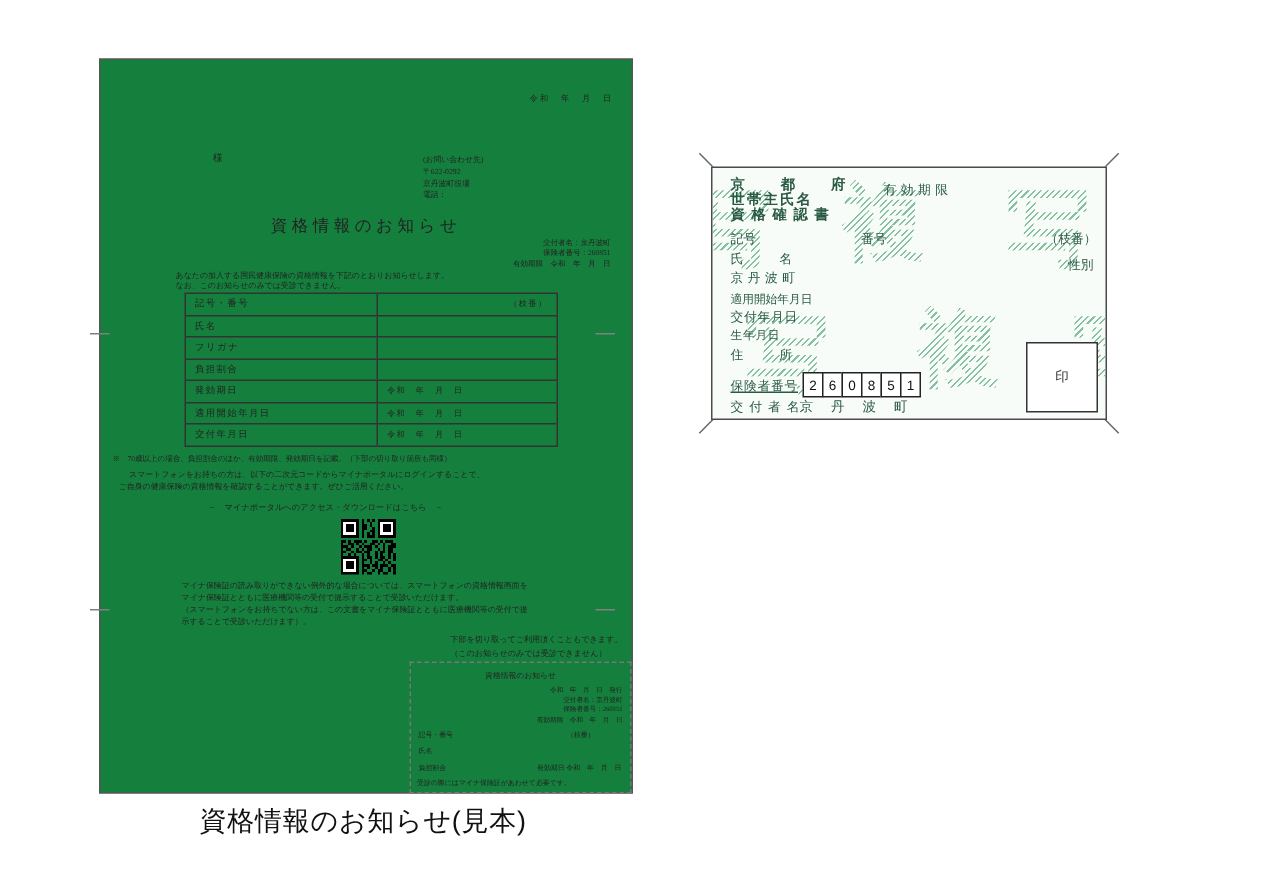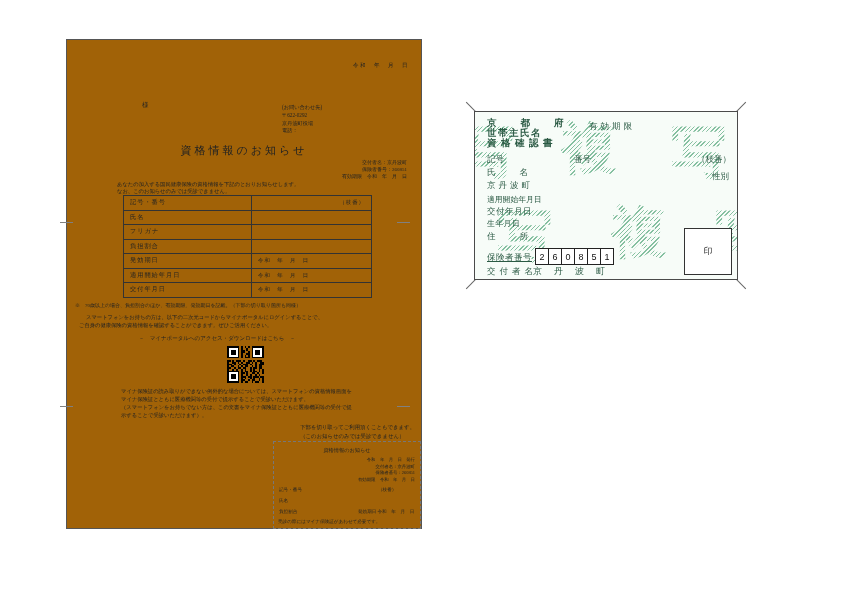--- a/index.html
+++ b/index.html
@@ -1,20 +1,20 @@
 <!DOCTYPE html>
 <html><head>
 <meta charset="utf-8">
 <style>
   html,body{margin:0;padding:0;background:#fff;}
   .screen{position:relative;width:842px;height:596px;background:#ffffff;overflow:hidden;
           font-family:"Liberation Sans",sans-serif;color:#1f1f1f;}
 
   
-  .doc{position:absolute;left:66px;top:39px;width:354px;height:488px;background:#a16207;
+  .doc{position:absolute;left:66px;top:39px;width:354px;height:488px;background:#15803d;
        border:1px solid #555;font-family:"Liberation Serif",serif;color:#222;}
   .doc *{position:absolute;}
   .doc-date{top:22px;right:12px;font-size:5.5px;letter-spacing:1.5px;}
   .addressee{left:75px;top:61px;font-size:6.5px;}
   .contact{left:215px;top:64px;font-size:5.2px;line-height:1.5;white-space:nowrap;}
   .contact div{position:static;}
   .doc-title{left:0;right:0;top:103px;text-align:center;font-size:11px;letter-spacing:3px;}
   .issuer-block{right:14px;top:119px;font-size:5px;line-height:1.4;text-align:right;white-space:nowrap;}
   .issuer-block div{position:static;}
   .intro{left:50px;top:141px;font-size:5.3px;line-height:1.4;white-space:nowrap;}
@@ -228,20 +228,21 @@
       <div class="stub-eff">発効期日 令和　年　月　日</div>
       <div class="stub-footer">受診の際にはマイナ保険証があわせて必要です。</div>
     </div>
   </div>
 
   <div class="fold-mark" style="left:60px;top:222px;"></div>
   <div class="fold-mark" style="left:397px;top:222px;"></div>
   <div class="fold-mark" style="left:60px;top:406px;"></div>
   <div class="fold-mark" style="left:397px;top:406px;"></div>
 
+  <div class="caption caption-left">資格情報のお知らせ(見本)</div>
 
   <div class="card-zone">
     <div class="corner tl"></div>
     <div class="corner tr"></div>
     <div class="corner bl"></div>
     <div class="corner br"></div>
 
     <div class="card">
 
       <span class="wm" style="left:-16px;top:12px;">写</span>

